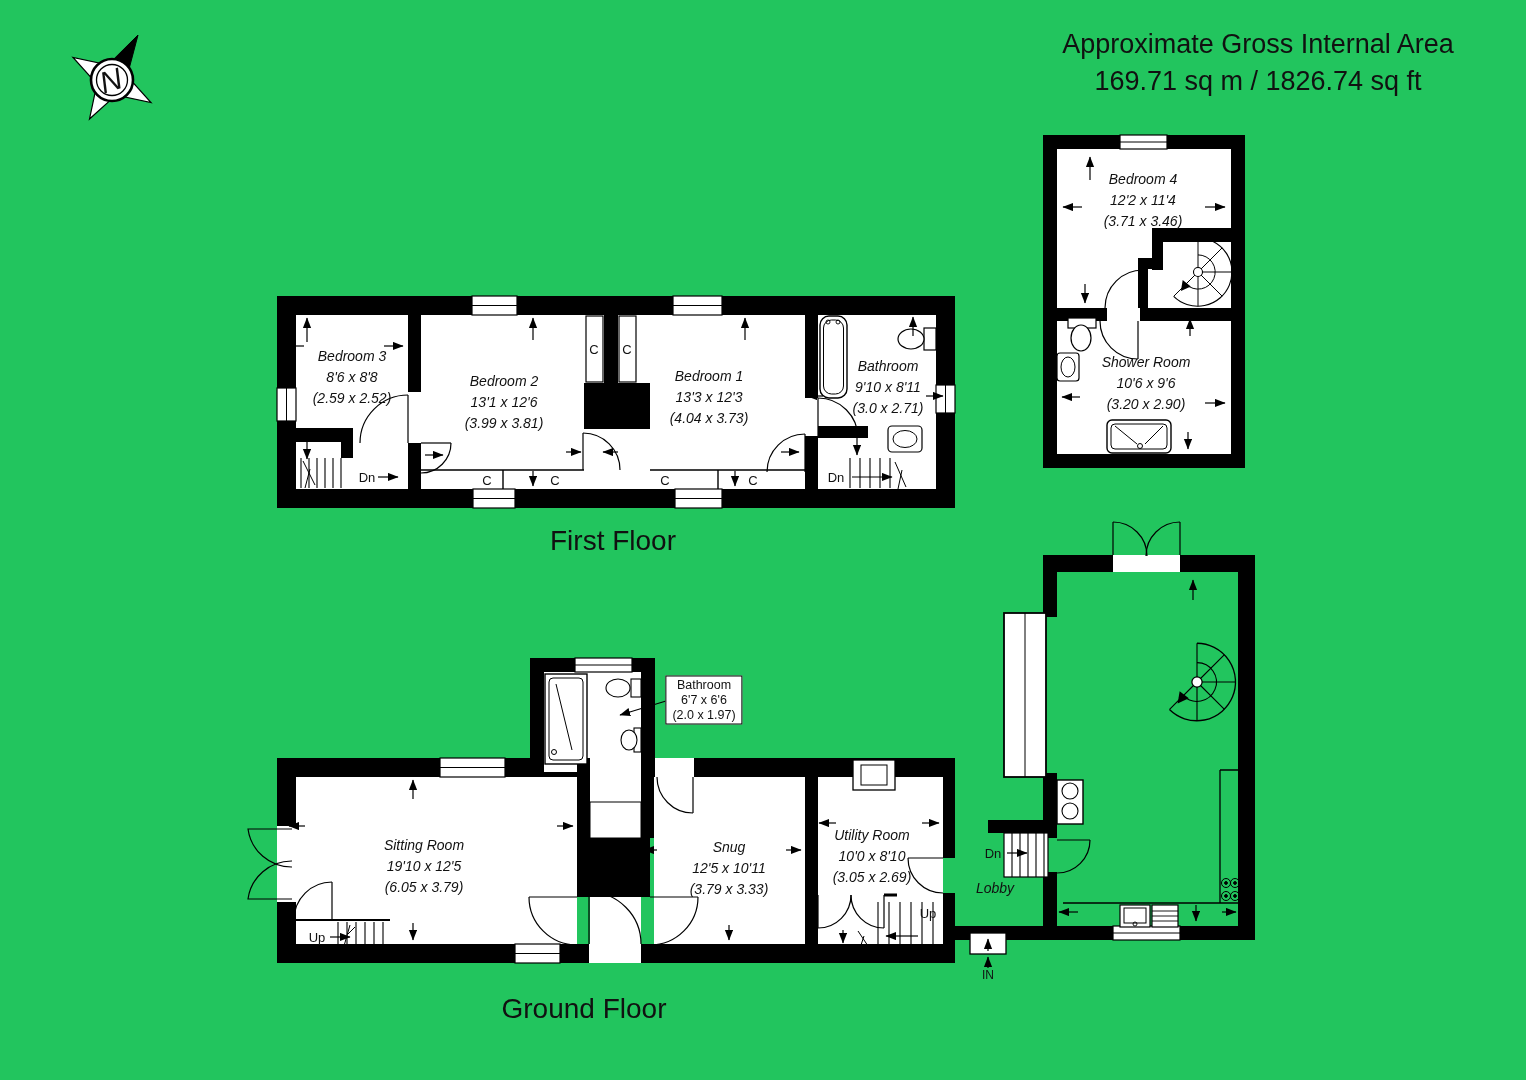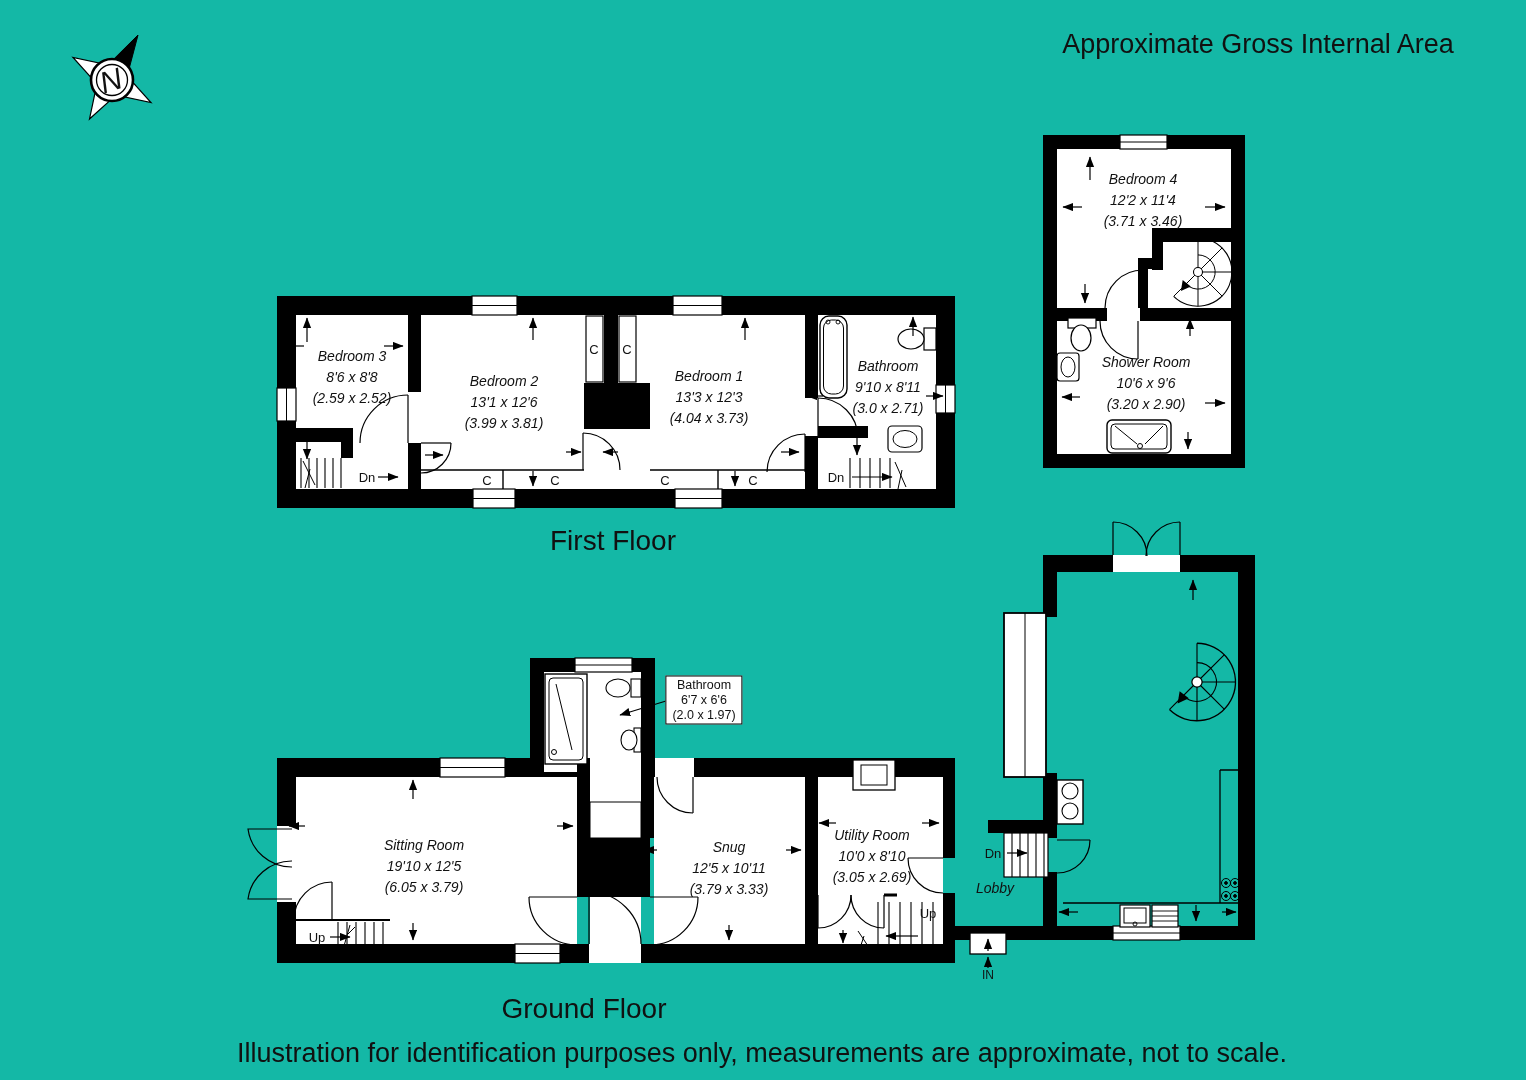--- a/index.html
+++ b/index.html
@@ -1,16 +1,16 @@
 <!DOCTYPE html>
 <html><head>
 <meta charset="utf-8">
 <style>
   html,body{margin:0;padding:0;background:#fff;}
-  .canvas{position:relative;width:1526px;height:1080px;background:#14b8a6;overflow:hidden;
+  .canvas{position:relative;width:1526px;height:1080px;background:#22c55e;overflow:hidden;
           font-family:"Liberation Sans", sans-serif;color:#111;}
   .canvas svg{position:absolute;left:0;top:0;}
   .lbl{position:absolute;transform:translate(-50%,-50%);text-align:center;white-space:nowrap;color:#111;}
   .rm{font-size:14px;line-height:21px;font-style:italic;}
   .mk{font-size:13px;line-height:13px;}
   .mk-sm{font-size:12px;line-height:12px;text-align:center;}
   .title{font-size:27px;line-height:37px;}
   .floor{font-size:28px;}
   .footer{font-size:27px;}
   .boxed{background:#fff;border:1.6px solid #000;padding:1px 6px;font-size:12.5px;line-height:15px;}
@@ -365,20 +365,21 @@
       <line x1="330" y1="937" x2="350" y2="937" marker-end="url(#ah)"></line>
       <line x1="1193" y1="600" x2="1193" y2="580" marker-end="url(#ah)"></line>
       <line x1="1196" y1="905" x2="1196" y2="921" marker-end="url(#ah)"></line>
       <line x1="1078" y1="912" x2="1059" y2="912" marker-end="url(#ah)"></line>
       <line x1="1222" y1="912" x2="1236" y2="912" marker-end="url(#ah)"></line>
     </g>
   </g>
 </svg>
 
 <div class="lbl title" style="left:1258px;top:44px">Approximate Gross Internal Area</div>
+<div class="lbl title" style="left:1258px;top:81px">169.71 sq m / 1826.74 sq ft</div>
 
 <div class="lbl north" style="left:111px;top:81px">N</div>
 
 <div class="lbl rm" style="left:1143px;top:200px">
   <div>Bedroom 4</div>
   <div>12'2 x 11'4</div>
   <div>(3.71 x 3.46)</div>
 </div>
 <div class="lbl rm" style="left:1146px;top:383px">
   <div>Shower Room</div>
@@ -437,15 +438,14 @@
 <div class="lbl mk" style="left:594px;top:349px">C</div>
 <div class="lbl mk" style="left:627px;top:349px">C</div>
 <div class="lbl mk" style="left:487px;top:480px">C</div>
 <div class="lbl mk" style="left:555px;top:480px">C</div>
 <div class="lbl mk" style="left:665px;top:480px">C</div>
 <div class="lbl mk" style="left:753px;top:480px">C</div>
 <div class="lbl mk-sm" style="left:988px;top:975px">IN</div>
 
 <div class="lbl floor" style="left:613px;top:541px">First Floor</div>
 <div class="lbl floor" style="left:584px;top:1009px">Ground Floor</div>
-<div class="lbl footer" style="left:762px;top:1053px">Illustration for identification purposes only, measurements are approximate, not to scale.</div>
 
 </div>
 
 </body></html>

